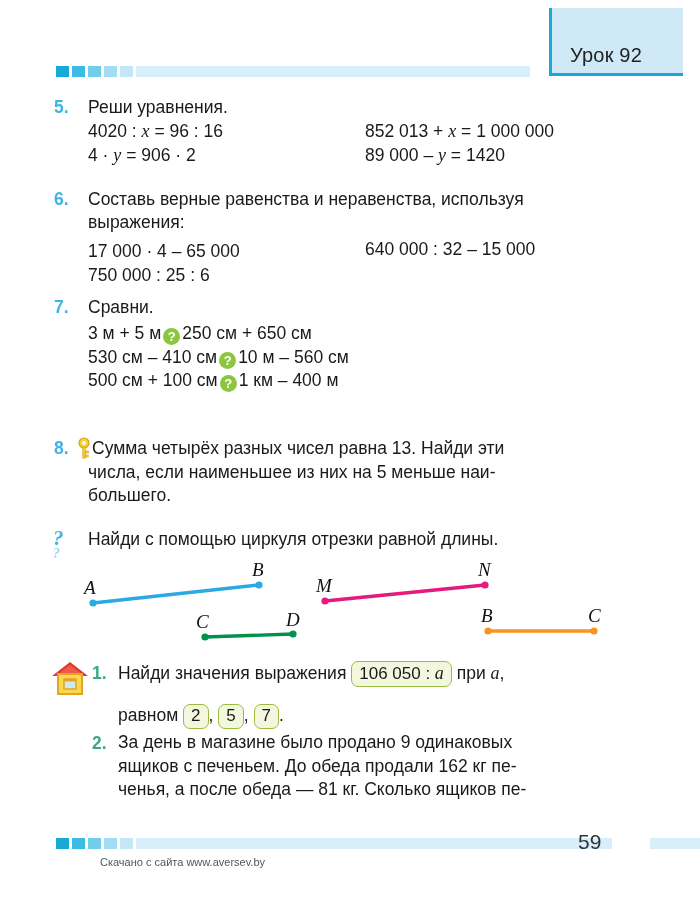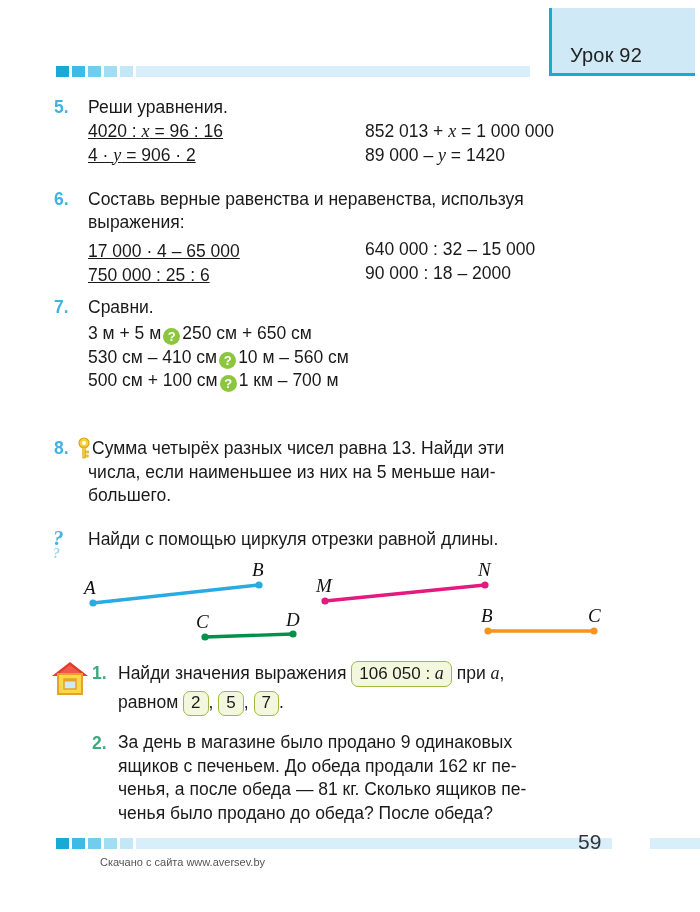--- a/index.html
+++ b/index.html
@@ -20,21 +20,21 @@
     position: relative;
     width: 700px;
     height: 912px;
   }
 
   
   .lesson-box {
     position: absolute;
     left: 549px;
     top: 8px;
-    width: 146px;
+    width: 134px;
     height: 68px;
     background: #cfeaf6;
     border-left: 3px solid #19a9d5;
     border-bottom: 3px solid #19a9d5;
     box-sizing: border-box;
   }
   .lesson-label {
     position: absolute;
     left: 18px;
     bottom: 6px;
@@ -115,21 +115,21 @@
     font-size: 17.5px;
     line-height: 23.5px;
     color: #1a1a1a;
   }
   .ital {
     font-family: "Liberation Serif", serif;
     font-style: italic;
     font-size: 18px;
   }
 
-  .col-left { position: absolute; text-decoration: underline; }
+  .col-left { position: absolute; }
   .col-right { position: absolute; }
 
   
   .qbadge {
     display: inline-block;
     width: 17px;
     height: 17px;
     border-radius: 50%;
     background: #8cc63f;
     color: #ffffff;
@@ -216,36 +216,35 @@
   <div class="task" style="left:0;top:188px;width:700px;">
     <span class="tnum blue" style="left:54px;top:0">6.</span>
     <div class="body-text" style="position:absolute;left:88px;top:0;width:580px">Составь верные равенства и неравенства, используя</div>
     <div class="body-text" style="position:absolute;left:88px;top:23px">выражения:</div>
     <div class="col-left" style="left:88px;top:52px">
       <div class="body-text">17 000 · 4 – 65 000</div>
       <div class="body-text">750 000 : 25 : 6</div>
     </div>
     <div class="col-right" style="left:365px;top:50px">
       <div class="body-text">640 000 : 32 – 15 000</div>
-      <div class="body-text">90 000 : 18 – 2000</div>
     </div>
   </div>
 
   <div class="task" style="left:0;top:296px;width:700px;">
     <span class="tnum blue" style="left:54px;top:0">7.</span>
     <div class="body-text" style="position:absolute;left:88px;top:0">Сравни.</div>
     <div style="position:absolute;left:88px;top:26px">
       <div class="body-text">
         <span>3 м + 5 м</span><span class="qbadge">?</span><span>250 см + 650 см</span>
       </div>
       <div class="body-text">
         <span>530 см – 410 см</span><span class="qbadge">?</span><span>10 м – 560 см</span>
       </div>
       <div class="body-text">
-        <span>500 см + 100 см</span><span class="qbadge">?</span><span>1 км – 700 м</span>
+        <span>500 см + 100 см</span><span class="qbadge">?</span><span>1 км – 400 м</span>
       </div>
     </div>
   </div>
 
   <div class="task" style="left:0;top:437px;width:700px;">
     <span class="tnum blue" style="left:54px;top:0">8.</span>
     <span class="icon-key" style="left:76px;top:0;">
       <svg width="16" height="22" viewBox="0 0 16 22">
         <circle cx="8" cy="6" r="5" fill="#f5d23b" stroke="#d9a21a" stroke-width="1.2"></circle>
         <circle cx="8" cy="6" r="1.9" fill="#ffffff"></circle>
@@ -314,36 +313,35 @@
         <rect x="14" y="21" width="12" height="2.5" fill="#e8a12a"></rect>
       </svg>
     </span>
     <span class="tnum green" style="left:92px;top:0">1.</span>
     <div style="position:absolute;left:118px;top:-1px;width:560px">
       <div class="body-text">
         <span>Найди значения выражения</span>
         <span class="pill">106 050 : <span class="ital">a</span></span>
         <span>при <span class="ital">a</span>,</span>
       </div>
-      <div class="body-text" style="margin-top:4px">
+      <div class="body-text" style="margin-top:17px">
         <span>равном</span>
         <span class="pill small">2</span><span>,</span>
         <span class="pill small">5</span><span>,</span>
         <span class="pill small">7</span><span>.</span>
       </div>
     </div>
   </div>
 
   <div class="task" style="left:0;top:732px;width:700px;">
     <span class="tnum green" style="left:92px;top:0">2.</span>
     <div style="position:absolute;left:118px;top:-1px;width:560px">
       <div class="body-text">За день в магазине было продано 9 одинаковых</div>
       <div class="body-text">ящиков с печеньем. До обеда продали 162 кг пе-</div>
       <div class="body-text">ченья, а после обеда — 81 кг. Сколько ящиков пе-</div>
-      <div class="body-text">ченья было продано до обеда? После обеда?</div>
     </div>
   </div>
 
   <div class="footer-bar">
     <span class="sq" style="background:#19a9d5"></span>
     <span class="sq" style="background:#3dbbe5"></span>
     <span class="sq" style="background:#72cdec"></span>
     <span class="sq" style="background:#a3ddf3"></span>
     <span class="sq" style="background:#c3e7f7"></span>
     <span class="tail" style="width:476px"></span>

